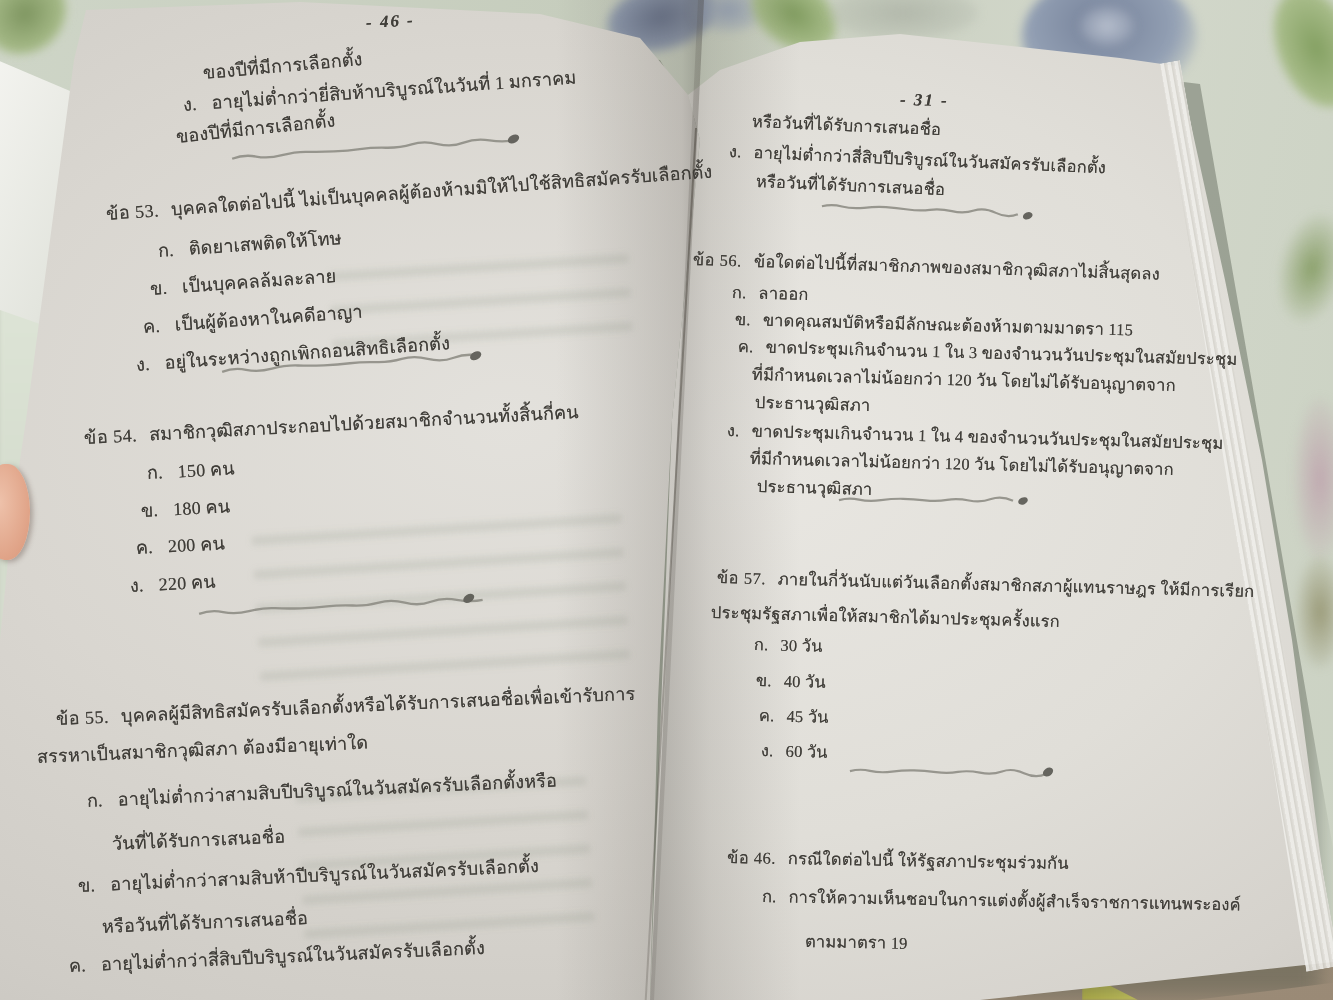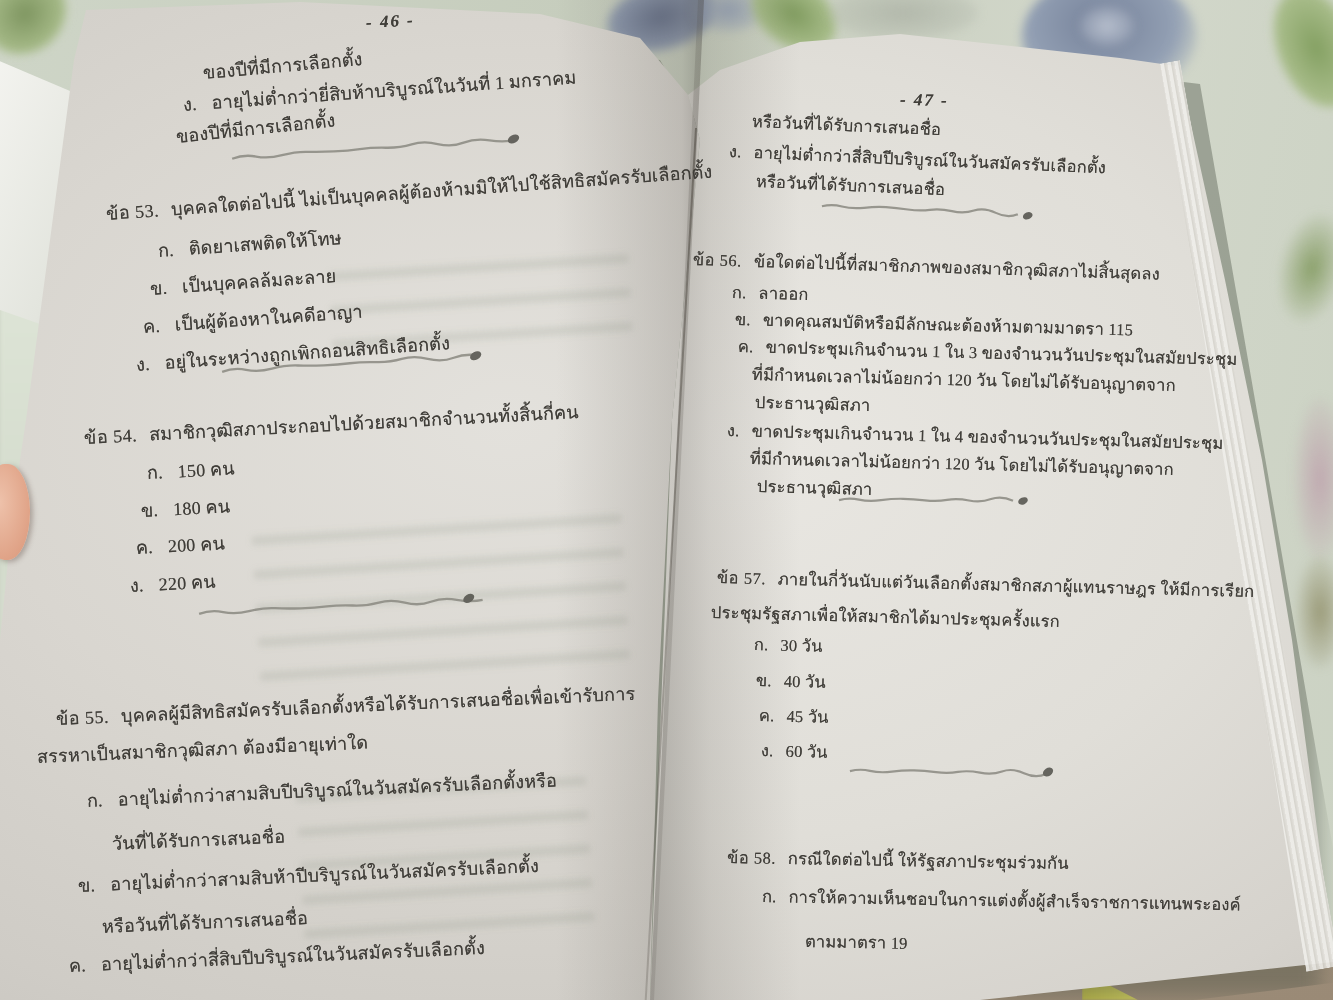--- a/index.html
+++ b/index.html
@@ -128,21 +128,21 @@
     </div>
     <div class="tl" style="left:37px;top:742px;--r:-2.5deg">สรรหาเป็นสมาชิกวุฒิสภา ต้องมีอายุเท่าใด</div>
     <div class="tl" style="left:87px;top:786px;--r:-2.5deg"><span class="cl">ก.</span><span>อายุไม่ต่ำกว่าสามสิบปีบริบูรณ์ในวันสมัครรับเลือกตั้งหรือ</span></div>
     <div class="tl" style="left:112px;top:829px;--r:-2.5deg">วันที่ได้รับการเสนอชื่อ</div>
     <div class="tl" style="left:78px;top:871px;--r:-2.5deg"><span class="cl">ข.</span><span>อายุไม่ต่ำกว่าสามสิบห้าปีบริบูรณ์ในวันสมัครรับเลือกตั้ง</span></div>
     <div class="tl" style="left:102px;top:912px;--r:-2.5deg">หรือวันที่ได้รับการเสนอชื่อ</div>
     <div class="tl" style="left:69px;top:951px;--r:-2.5deg"><span class="cl">ค.</span><span>อายุไม่ต่ำกว่าสี่สิบปีบริบูรณ์ในวันสมัครรับเลือกตั้ง</span></div>
   </div>
 
   <div class="rp">
-    <div class="tl pagenum" style="left:900px;top:90px;--r:1deg">- 47 -</div>
+    <div class="tl pagenum" style="left:900px;top:90px;--r:1deg">- 31 -</div>
 
     <div class="tl" style="left:752px;top:108px;--r:2.5deg">หรือวันที่ได้รับการเสนอชื่อ</div>
     <div class="tl" style="left:729px;top:138px;--r:2.5deg">
       <span class="cl">ง.</span><span>อายุไม่ต่ำกว่าสี่สิบปีบริบูรณ์ในวันสมัครรับเลือกตั้ง</span>
     </div>
     <div class="tl" style="left:756px;top:168px;--r:2.5deg">หรือวันที่ได้รับการเสนอชื่อ</div>
 
     <svg class="pencil" style="left:818px;top:192px;--r:3.5deg" width="222" height="26" viewBox="0 0 222 26">
       <path d="M4,14 q10,-3 20,-1 t22,0 t22,-2 t22,1 t22,-1 t22,0 t22,-2 t22,1 t22,0" stroke="#8d8c84" stroke-width="2.2" fill="none"></path>
       <ellipse cx="210" cy="11" rx="5" ry="3.5" fill="#55544e" transform="rotate(-25 210 11)"></ellipse>
@@ -173,20 +173,20 @@
     <div class="tl" style="left:756px;top:667px;--r:1.5deg"><span class="cl">ข.</span><span>40 วัน</span></div>
     <div class="tl" style="left:759px;top:702px;--r:1.5deg"><span class="cl">ค.</span><span>45 วัน</span></div>
     <div class="tl" style="left:761px;top:737px;--r:1.5deg"><span class="cl">ง.</span><span>60 วัน</span></div>
 
     <svg class="pencil" style="left:846px;top:755px;--r:2deg" width="215" height="28" viewBox="0 0 215 28">
       <path d="M4,16 q10,-3 20,-1 t22,0 t22,-2 t22,1 t22,-1 t22,0 t22,-2 t22,1 t22,0" stroke="#8d8c84" stroke-width="2.2" fill="none"></path>
       <ellipse cx="202" cy="10" rx="5.5" ry="4" fill="#55544e" transform="rotate(-35 202 10)"></ellipse>
     </svg>
 
     <div class="tl" style="left:727px;top:844px;--r:1deg">
-      <span class="qn">ข้อ 58.</span><span>กรณีใดต่อไปนี้ ให้รัฐสภาประชุมร่วมกัน</span>
+      <span class="qn">ข้อ 46.</span><span>กรณีใดต่อไปนี้ ให้รัฐสภาประชุมร่วมกัน</span>
     </div>
     <div class="tl" style="left:762px;top:883px;--r:1deg"><span class="cl">ก.</span><span>การให้ความเห็นชอบในการแต่งตั้งผู้สำเร็จราชการแทนพระองค์</span></div>
     <div class="tl" style="left:805px;top:928px;--r:1deg">ตามมาตรา 19</div>
   </div>
 
   <div class="finger deco"></div>
 </div>
 
 </body></html>

